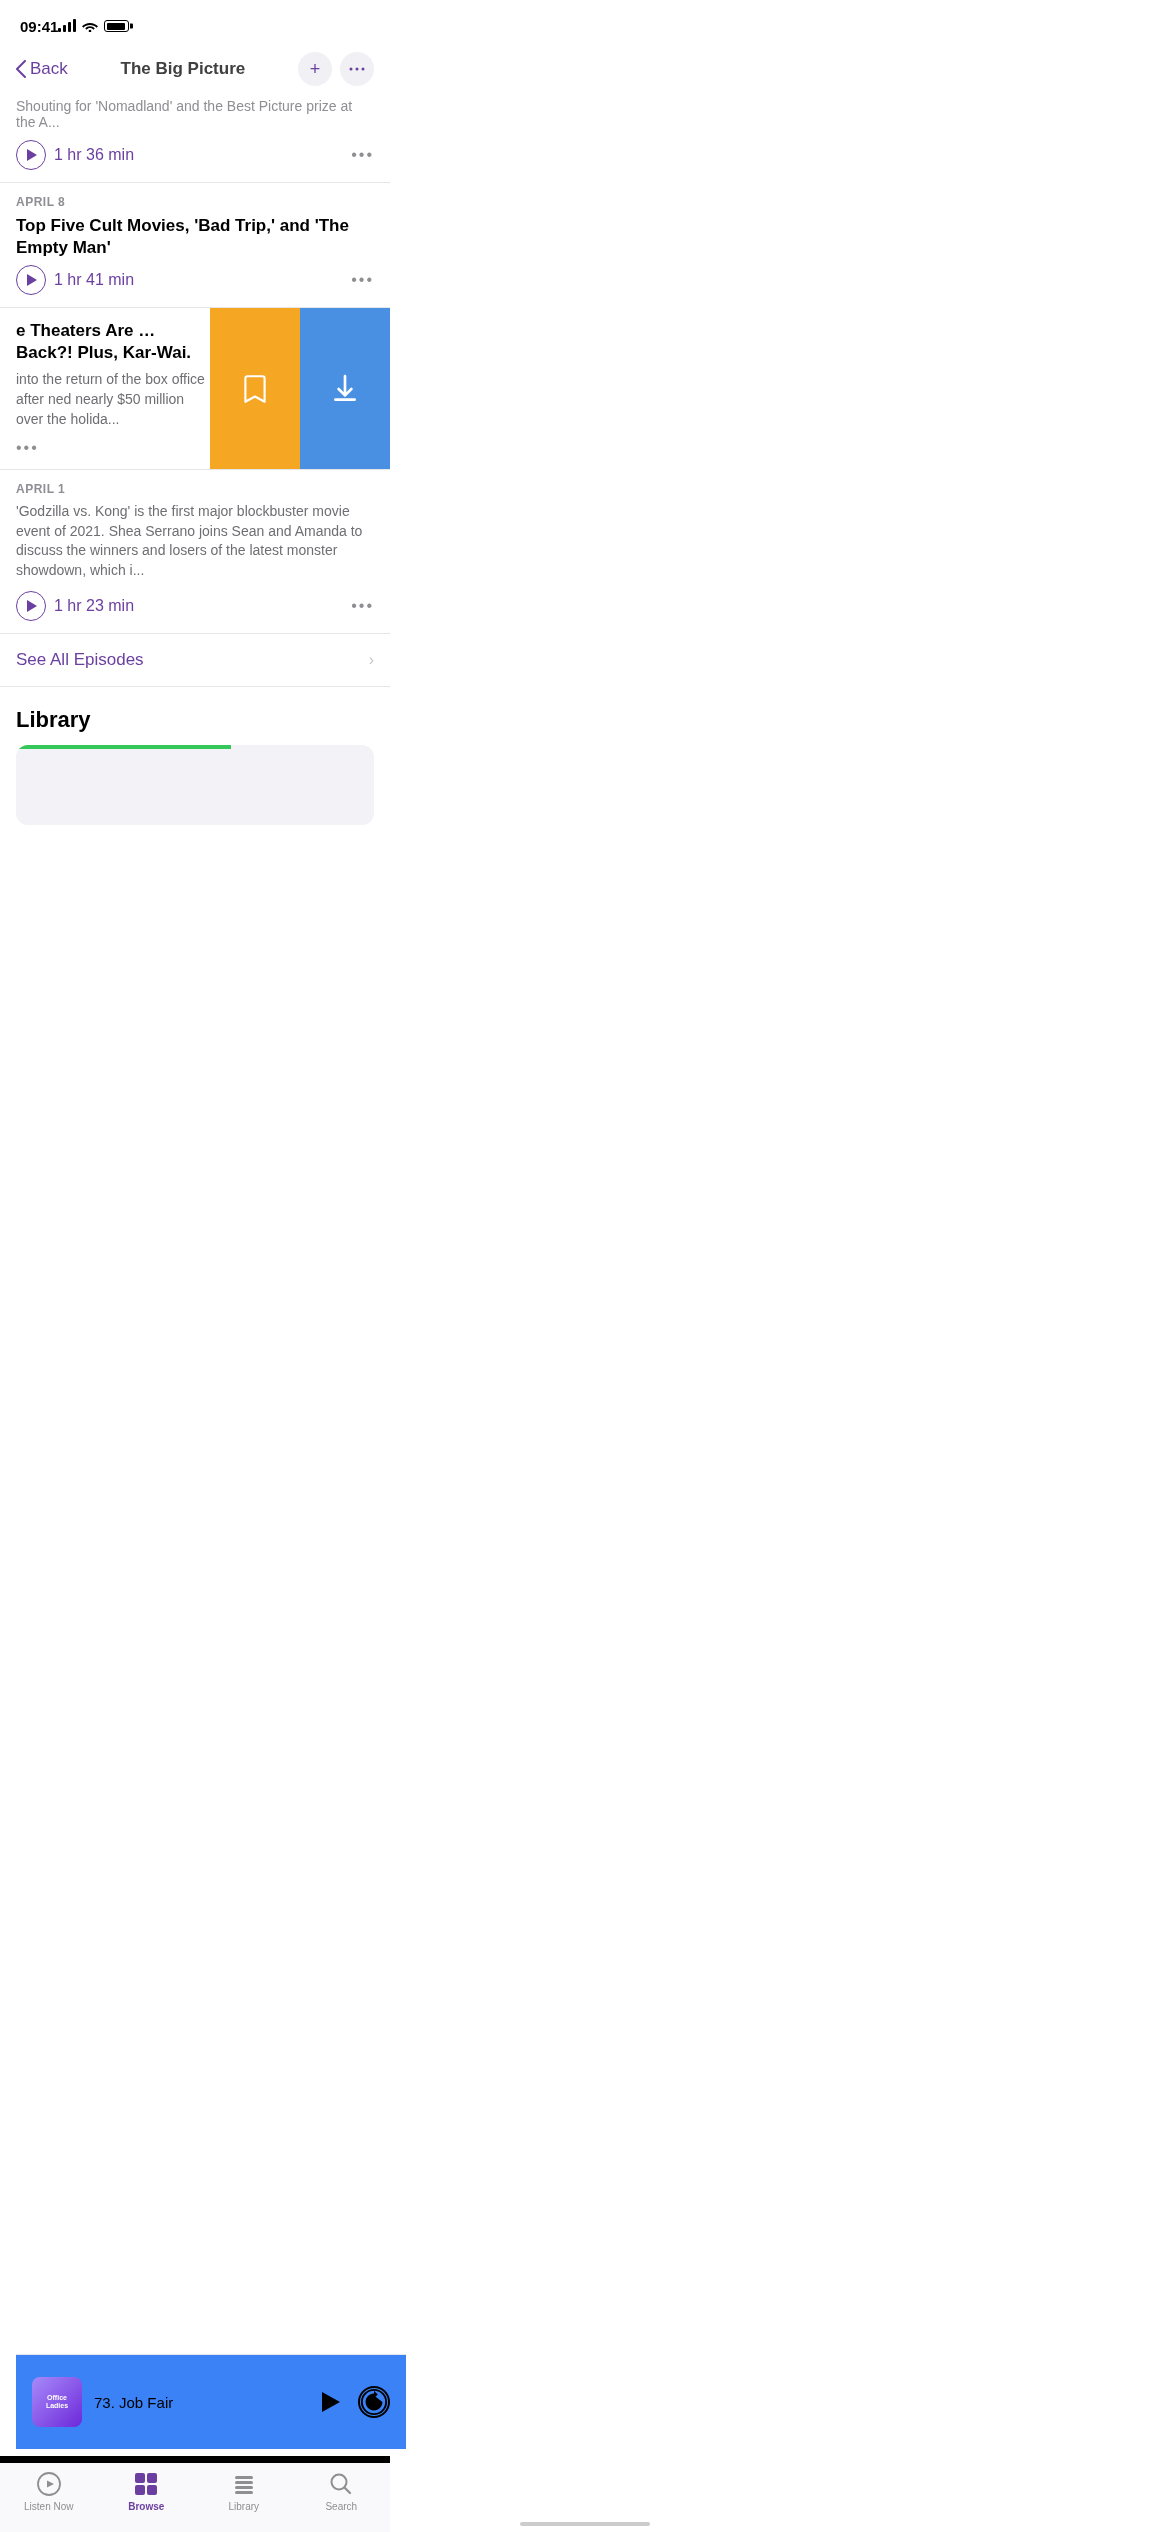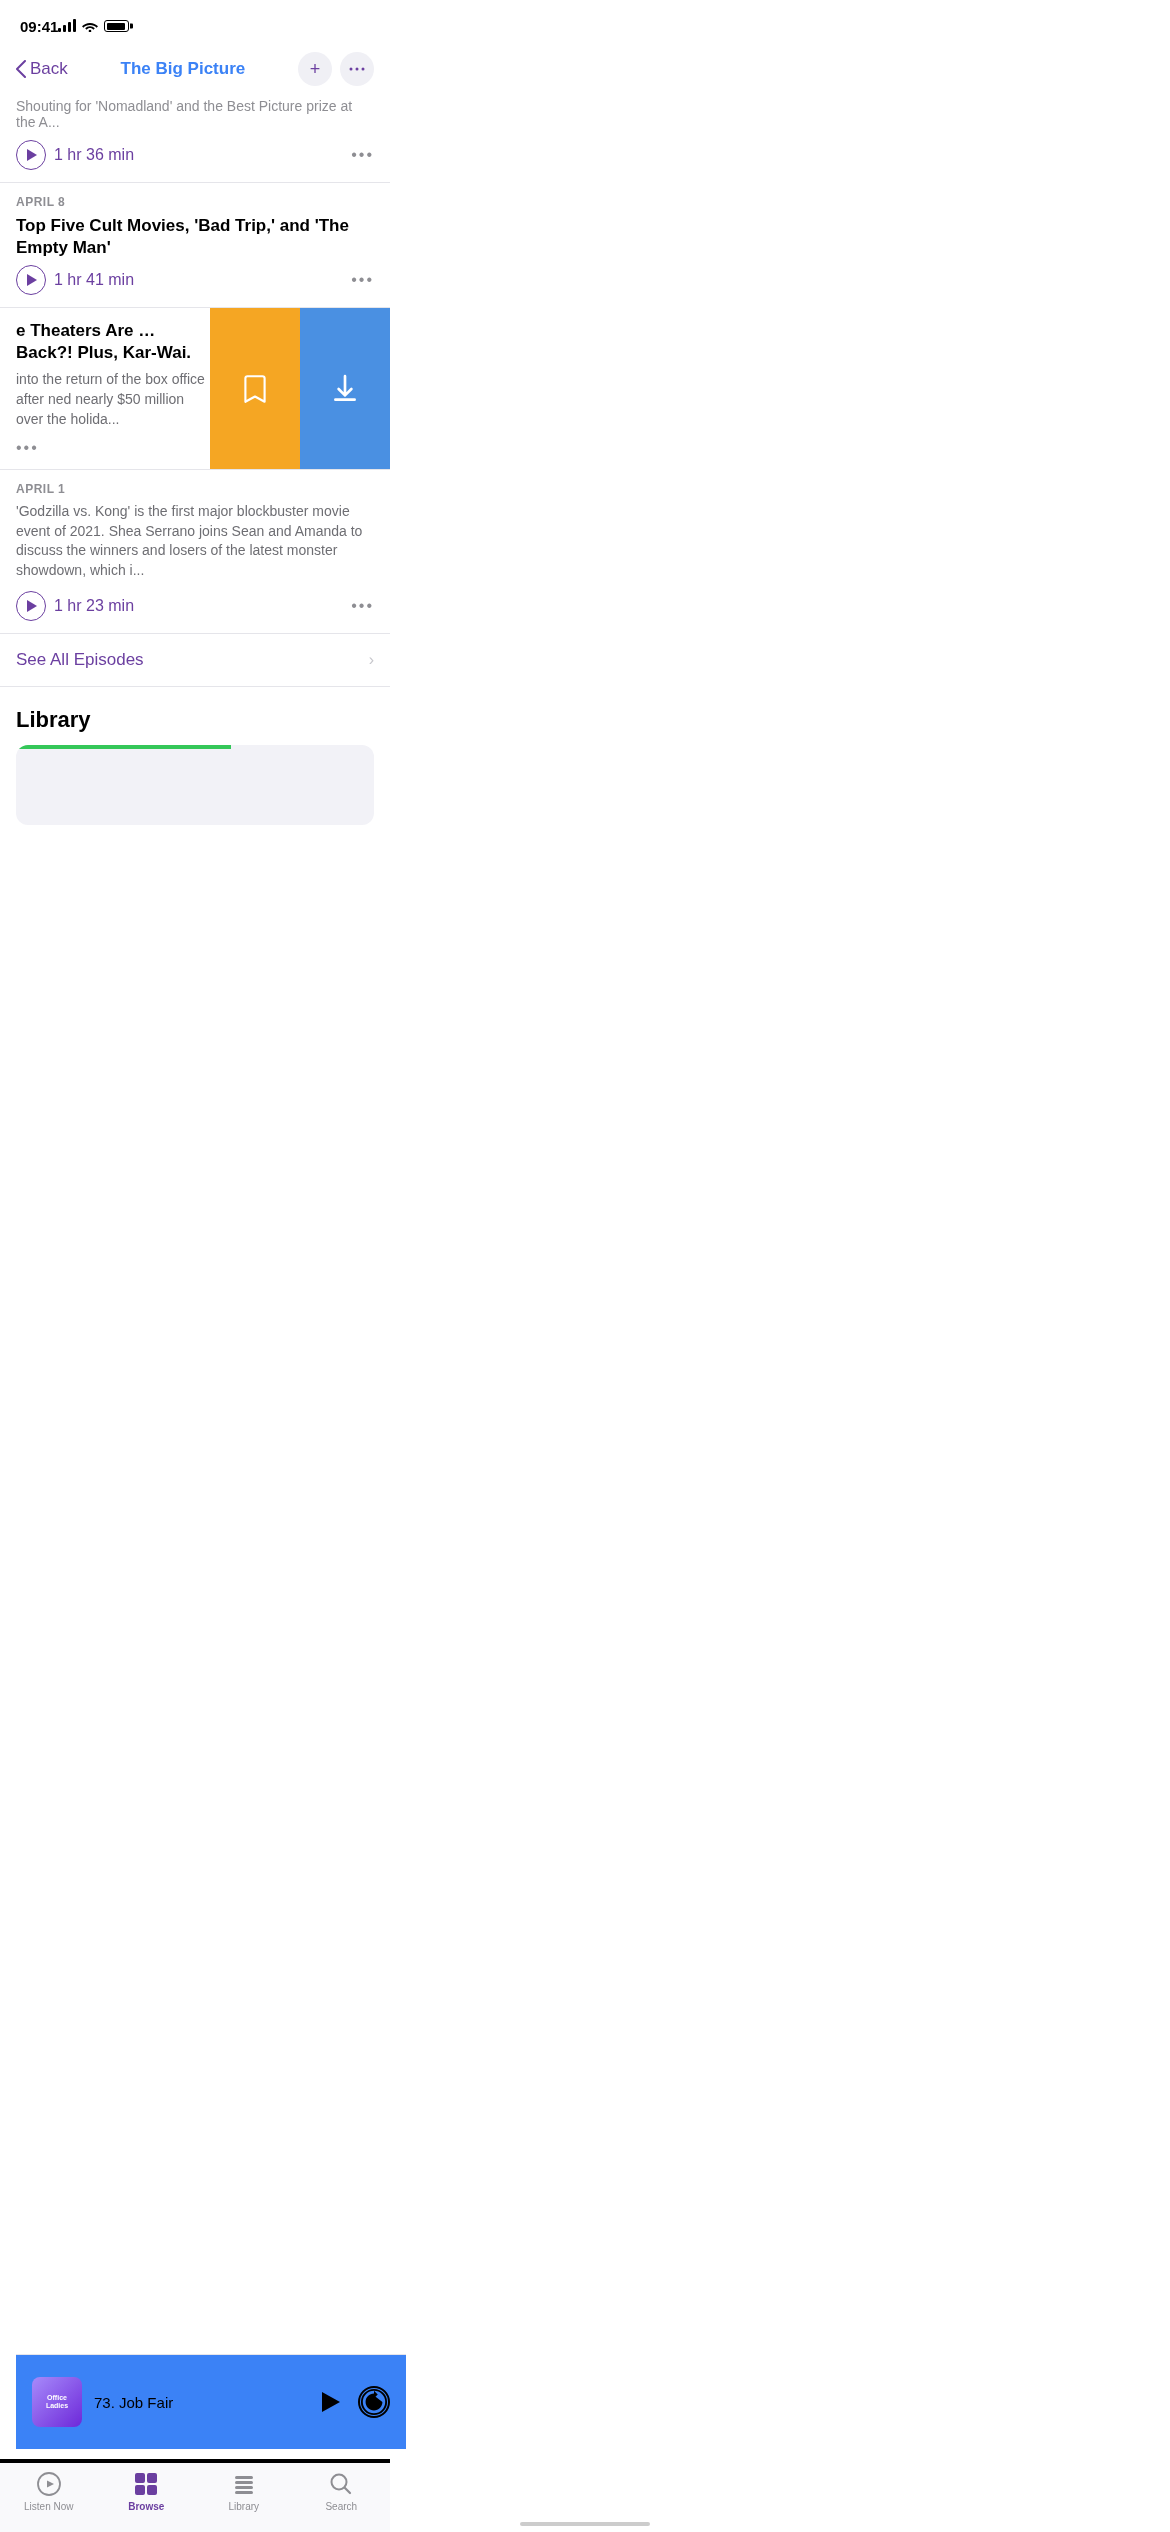--- a/index.html
+++ b/index.html
@@ -82,21 +82,21 @@
       display: flex;
       align-items: center;
       gap: 4px;
       color: #6B3FA0;
       font-size: 17px;
       cursor: pointer;
     }
     .nav-title {
       font-size: 17px;
       font-weight: 600;
-      color: #3b82f6;
+      color: #404040;
       flex: 1;
       text-align: center;
     }
     .nav-actions {
       display: flex;
       align-items: center;
       gap: 8px;
     }
     .nav-btn {
       width: 34px;
@@ -331,21 +331,21 @@
     }
 
     
     .tab-bar {
       position: fixed;
       bottom: 0;
       left: 0;
       right: 0;
       width: 390px;
       background: #f9f9fb;
-      border-top: 4px solid #000000;
+      border-top: 7px solid #000000;
       display: flex;
       justify-content: space-around;
       padding: 8px 0 20px 0;
     }
     .tab-item {
       display: flex;
       flex-direction: column;
       align-items: center;
       gap: 4px;
       cursor: pointer;

